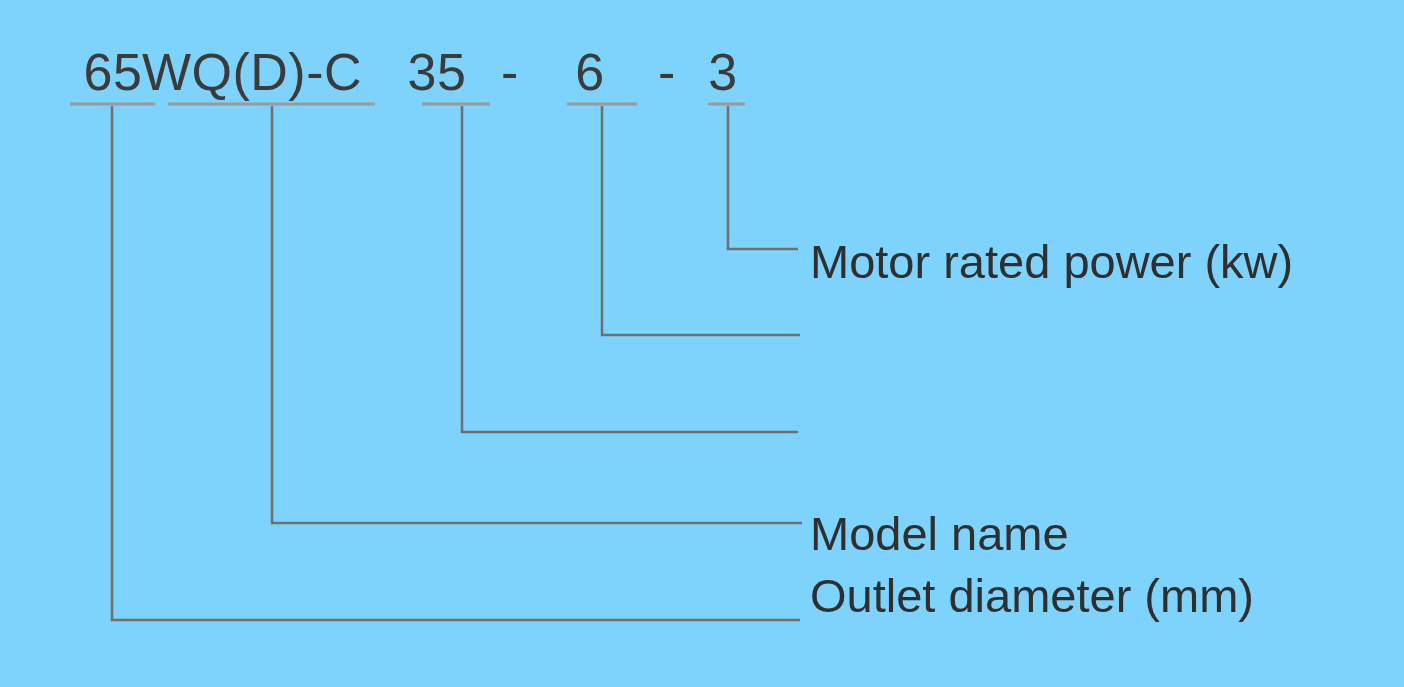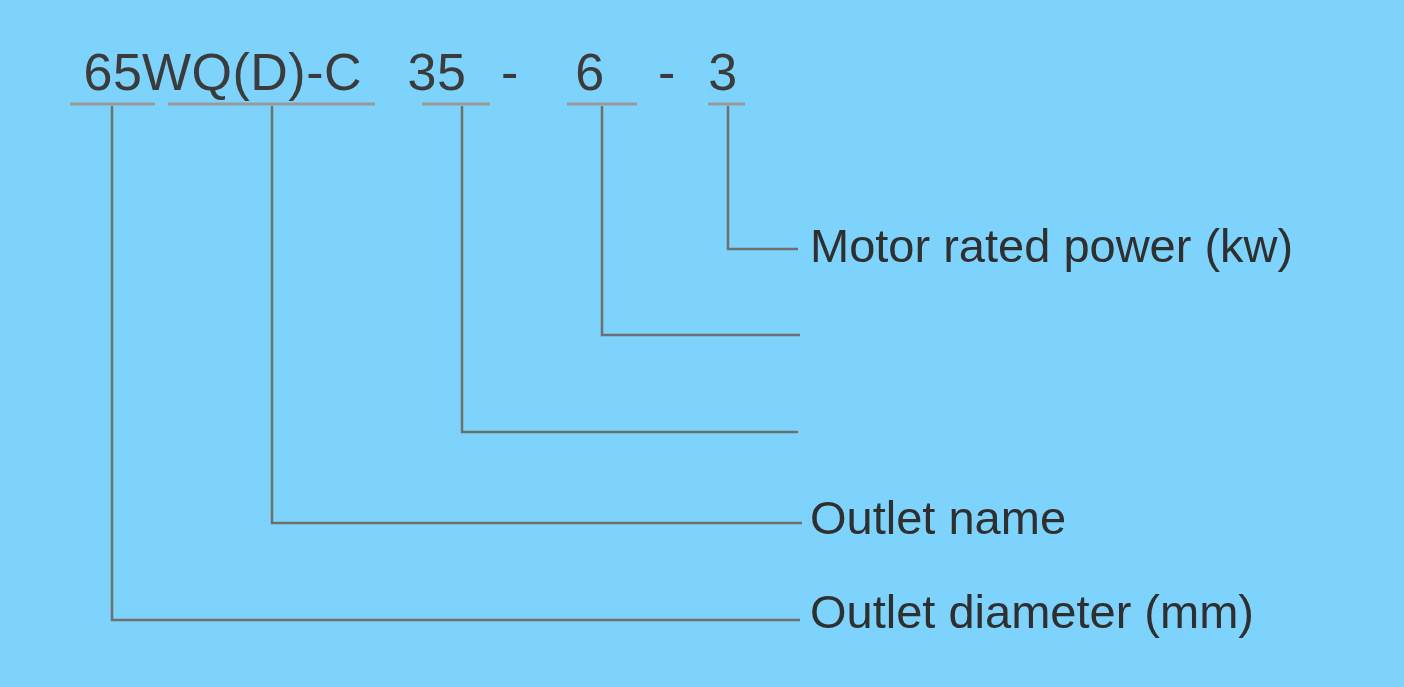--- a/index.html
+++ b/index.html
@@ -45,20 +45,21 @@
     white-space: nowrap;
     letter-spacing: 0.5px;
   }
   .legend-label {
     position: absolute;
     left: 810px;
     font-size: 47px;
     line-height: 52px;
     color: #2f2f2f;
     white-space: nowrap;
+    margin-top: 16px;
   }
 </style>
 </head>
 <body>
 
 <div class="stage">
 
   <svg class="lines-svg" viewBox="0 0 1404 687" xmlns="http://www.w3.org/2000/svg">
 
     <path class="underline" d="M70 104 H155"></path>
@@ -76,16 +77,16 @@
 
   <div class="code-seg" style="left:113px">65</div>
   <div class="code-seg" style="left:252px">WQ(D)-C</div>
   <div class="code-seg" style="left:437px">35</div>
   <div class="code-seg" style="left:510px">-</div>
   <div class="code-seg" style="left:590px">6</div>
   <div class="code-seg" style="left:667px">-</div>
   <div class="code-seg" style="left:723px">3</div>
 
   <div class="legend-label" style="top:220px">Motor rated power (kw)</div>
-  <div class="legend-label" style="top:492px">Outlet name</div>
-  <div class="legend-label" style="top:586px">Outlet diameter (mm)</div>
+  <div class="legend-label" style="top:492px">Model name</div>
+  <div class="legend-label" style="top:554px">Outlet diameter (mm)</div>
 
 </div>
 
 </body></html>

